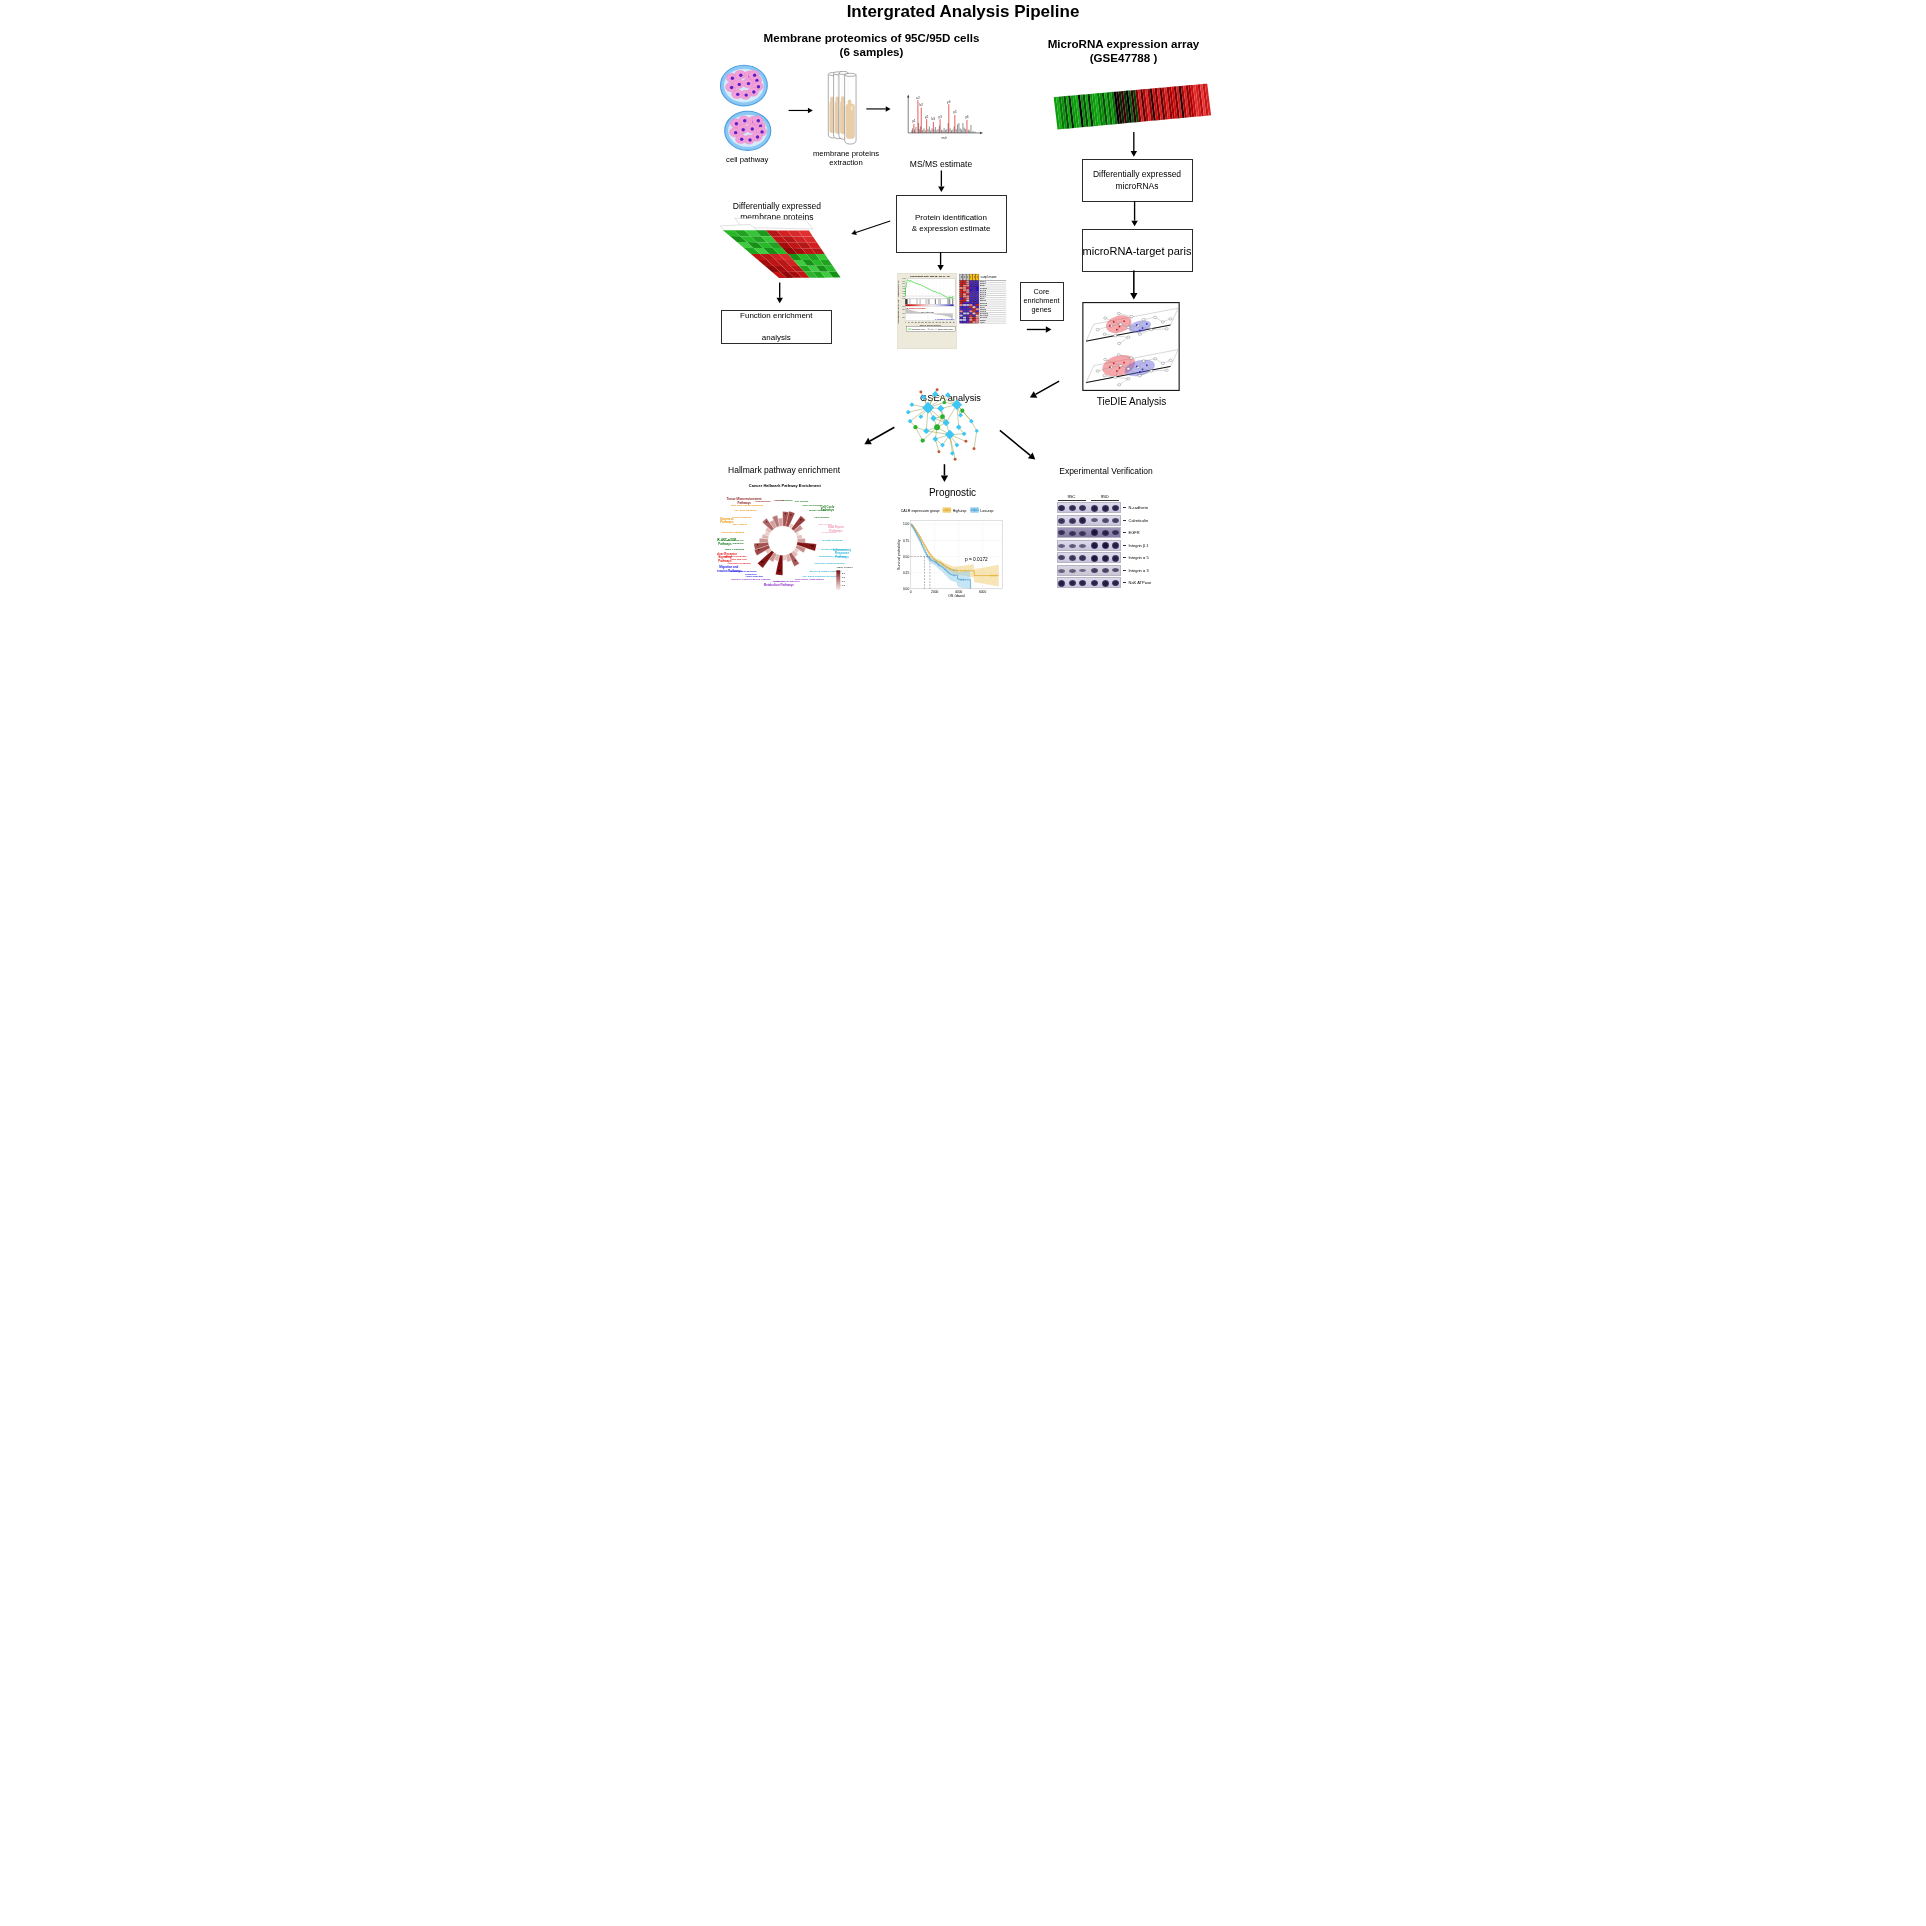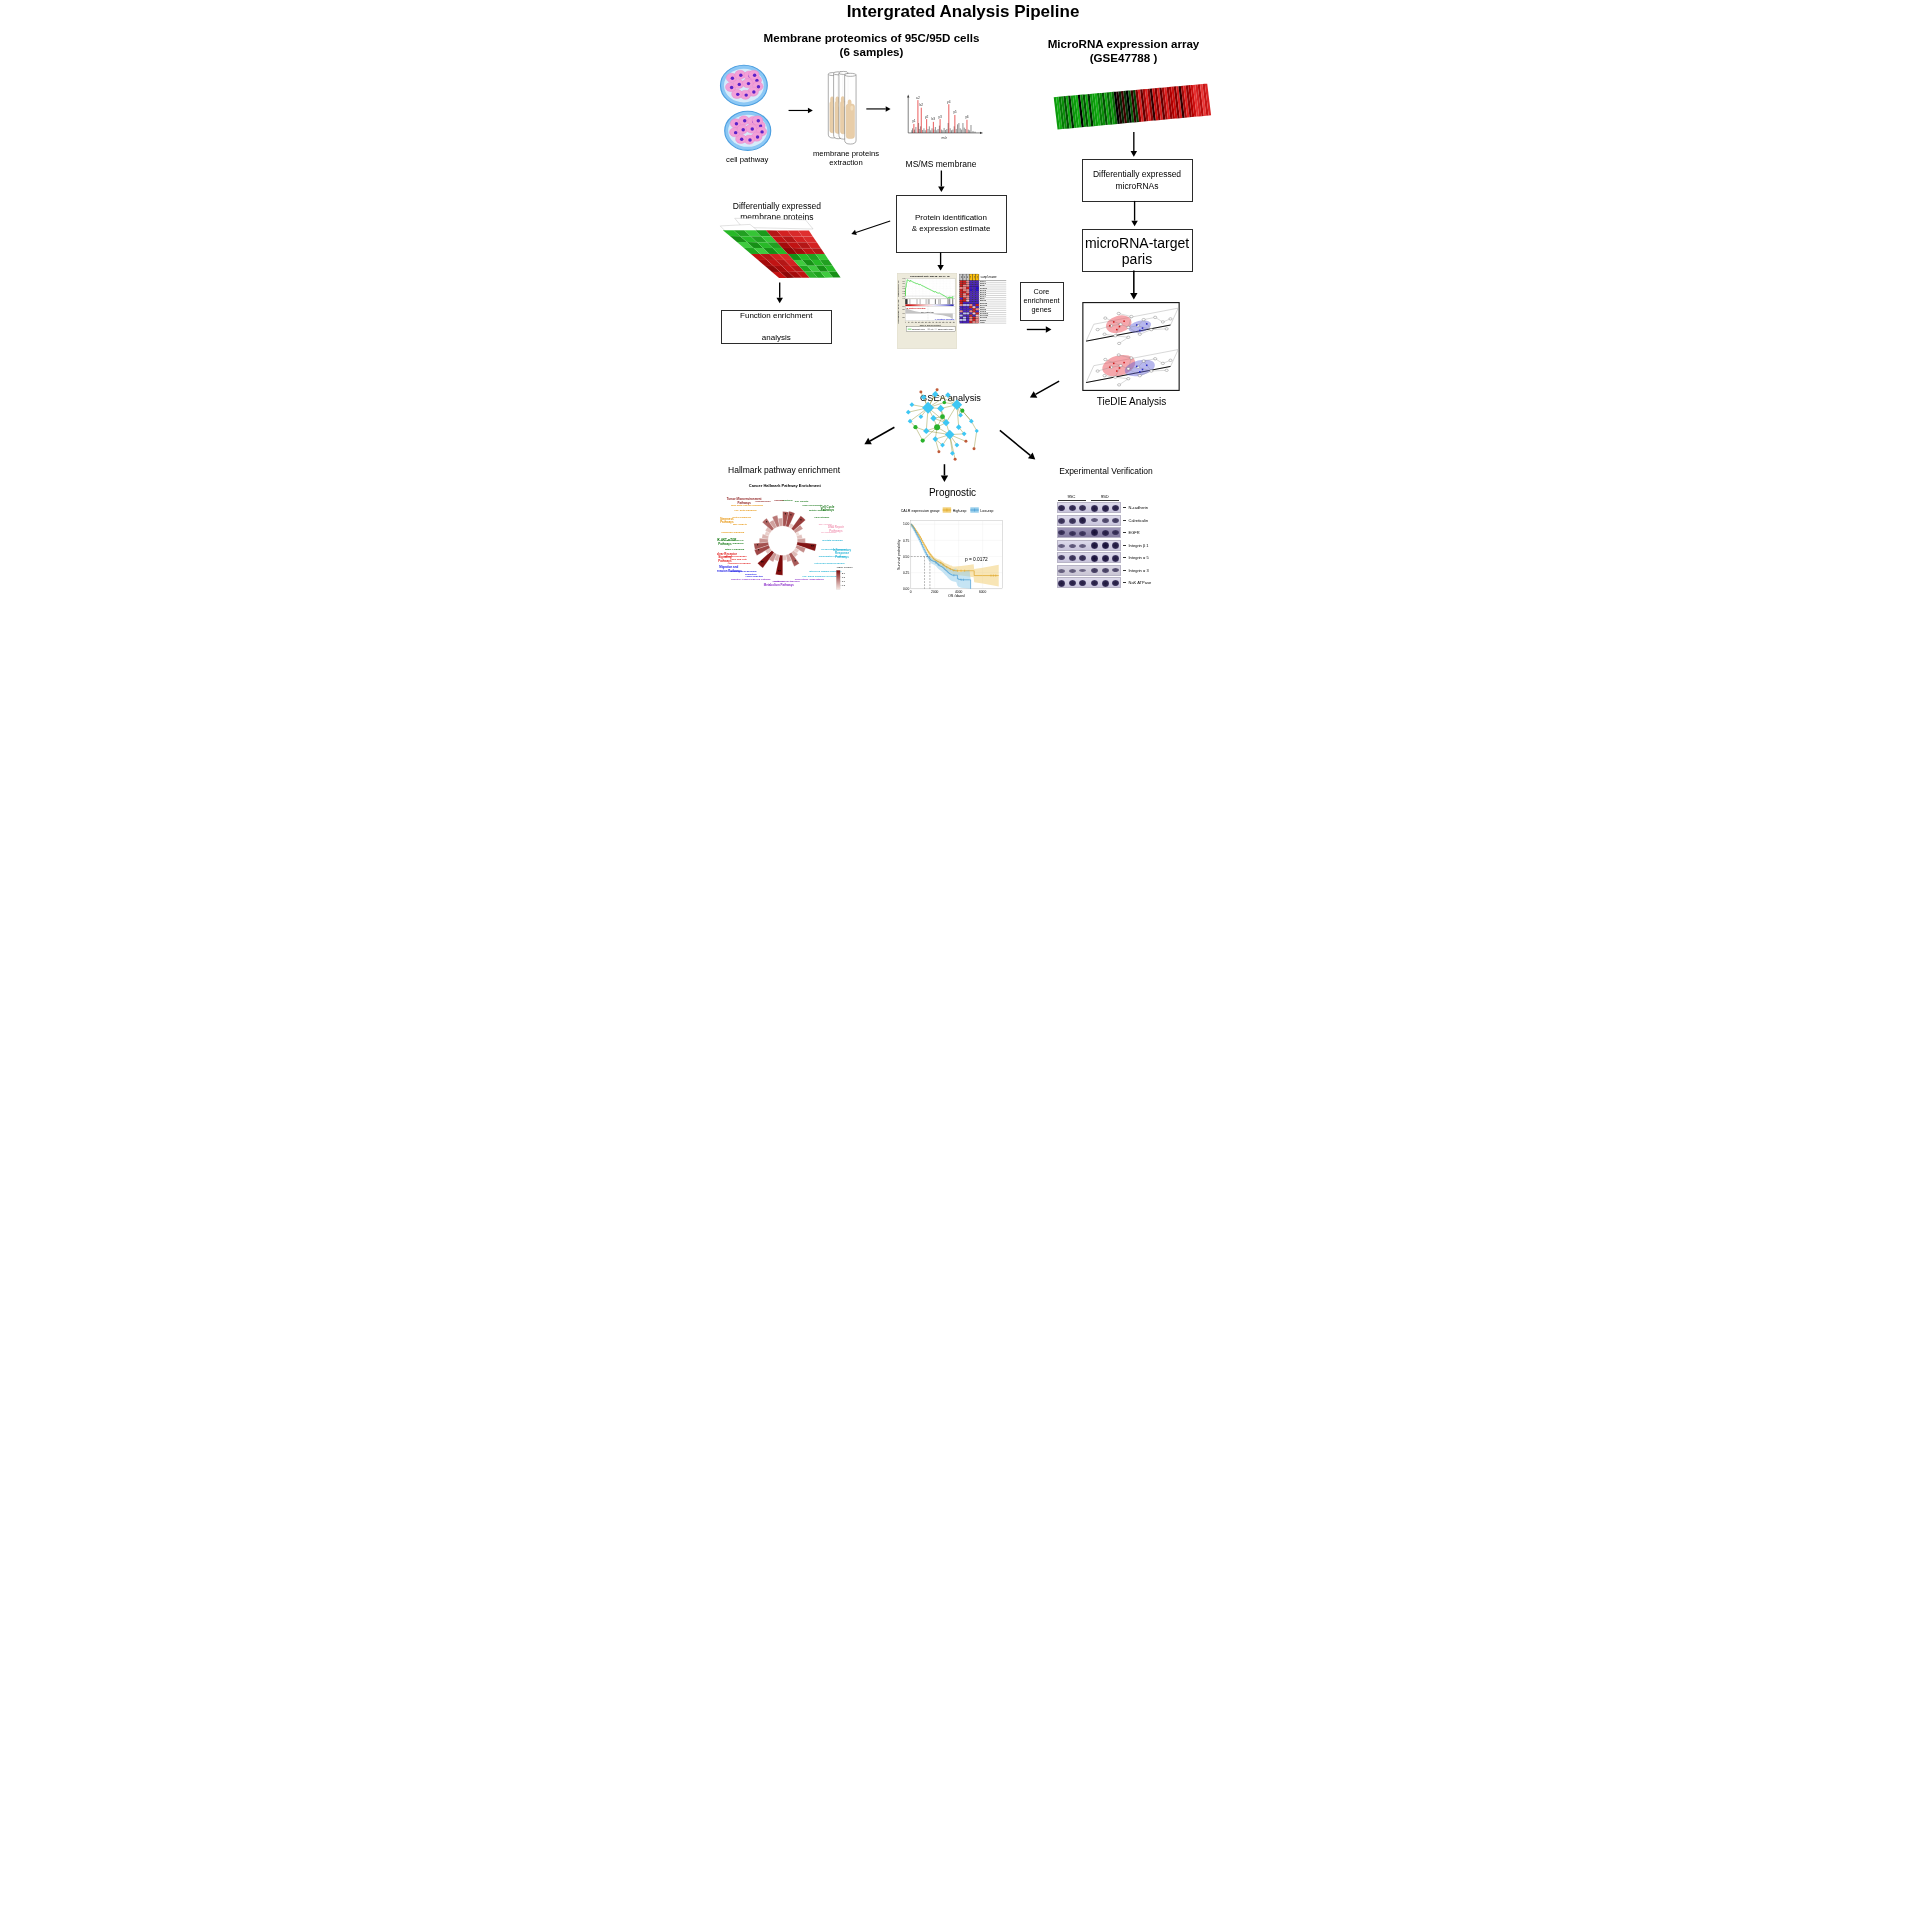--- a/index.html
+++ b/index.html
@@ -174,21 +174,21 @@
       <line x1="91" y1="104" x2="91" y2="68" stroke="#E01010" stroke-width="1.8"></line>
       <text x="91" y="64" font-size="8.5" text-anchor="middle" fill="#333">y3</text>
       <line x1="113.74999999999999" y1="104" x2="113.74999999999999" y2="29.299999999999997" stroke="#E01010" stroke-width="1.8"></line>
       <text x="113.74999999999999" y="25.299999999999997" font-size="8.5" text-anchor="middle" fill="#333">y4</text>
       <line x1="129.5" y1="104" x2="129.5" y2="57.199999999999996" stroke="#E01010" stroke-width="1.8"></line>
       <text x="129.5" y="53.199999999999996" font-size="8.5" text-anchor="middle" fill="#333">y5</text>
       <line x1="161" y1="104" x2="161" y2="69.8" stroke="#E01010" stroke-width="1.8"></line>
       <text x="161" y="65.8" font-size="8.5" text-anchor="middle" fill="#333">y6</text>
       <text x="102" y="119" font-size="9" text-anchor="middle" fill="#333">m/z</text>
     </svg>
-  <div class="cap" style="left:189px;width:77px;top:159px;font-size:8.5px;">MS/MS membrane</div>
+  <div class="cap" style="left:189px;width:77px;top:159px;font-size:8.5px;">MS/MS estimate</div>
 
   <div class="box" style="left:182px;top:195px;width:109px;height:56px;font-size:8px;line-height:10.8px;">
     <div>Protein identification</div>
     <div>&amp; expression estimate</div>
   </div>
 
   <div class="cap" style="left:3.9px;width:119px;top:201px;font-size:8.5px;line-height:10.8px;">
     <div>Differentially expressed</div>
     <div>membrane proteins</div>
   </div>
@@ -659,21 +659,21 @@
       <polygon points="386.3,13.6 392.6,13.1 402.6,95.2 396.3,95.7" fill="#E83A3A"></polygon>
       <polygon points="392.6,13.1 398.8,12.5 408.8,94.6 402.6,95.2" fill="#C81414"></polygon>
       <polygon points="398.8,12.5 405.0,12.0 415.0,94.0 408.8,94.6" fill="#D92525"></polygon>
     </svg>
 
   <div class="box" style="left:368px;top:159px;width:109px;height:41px;font-size:8.5px;line-height:11.6px;">
     <div>Differentially expressed</div>
     <div>microRNAs</div>
   </div>
 
-  <div class="box" style="left:368px;top:229px;width:109px;height:41px;font-size:14px;">
+  <div class="box" style="left:368px;top:229px;width:109px;height:41px;font-size:11px;">
     <div>microRNA-target paris</div>
   </div>
 
   <svg id="tiedie" class="abs" style="left:368px;top:302px;" width="98" height="89" viewBox="0 0 254 232">
       <rect x="1.5" y="1.5" width="251" height="229" fill="#fff" stroke="#1a1a1a" stroke-width="3"></rect>
       <polygon points="30,58 250,16 230,60 10,102" fill="#fff" stroke="#999" stroke-width="1"></polygon>
       <line x1="10" y1="102" x2="230" y2="60" stroke="#111" stroke-width="2.6"></line>
       <ellipse cx="95" cy="58" rx="34" ry="22" fill="rgba(235,80,90,0.5)" transform="rotate(-16 95 58)"></ellipse>
       <ellipse cx="150" cy="64" rx="30" ry="15" fill="rgba(95,95,215,0.45)" transform="rotate(-14 150 64)"></ellipse>
       <line x1="95" y1="30" x2="128" y2="38" stroke="#888" stroke-width="0.8"></line>

